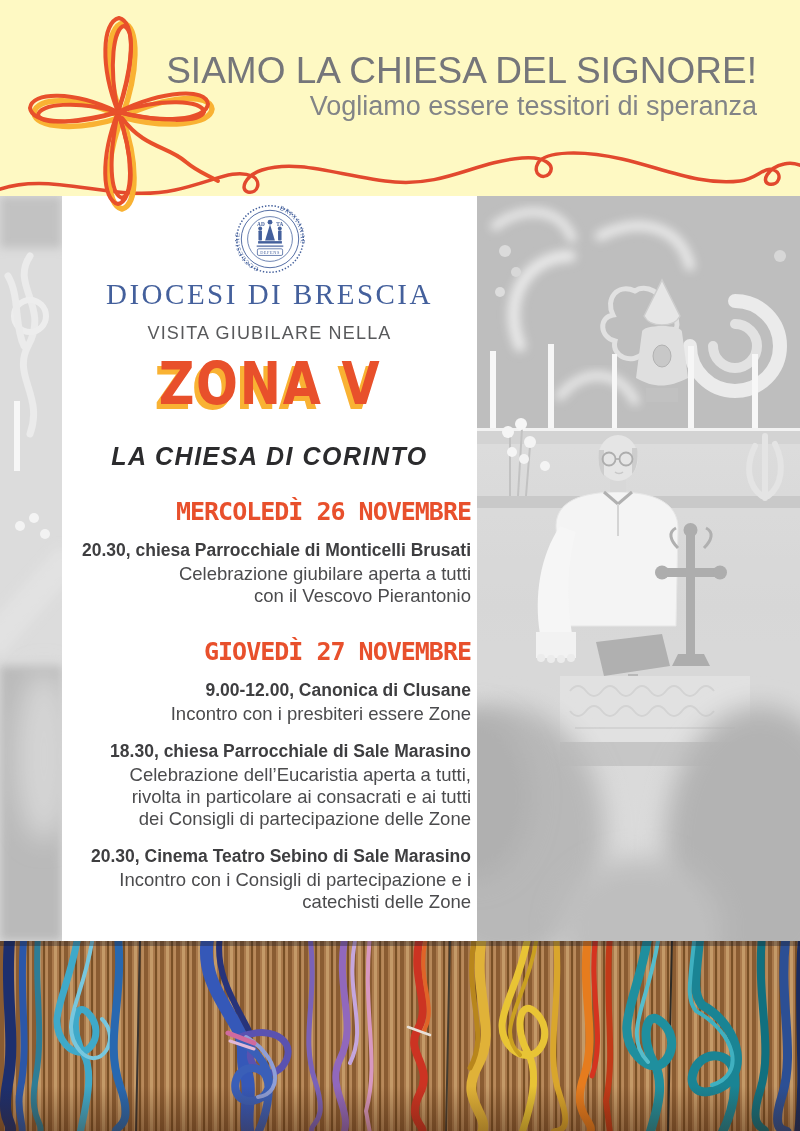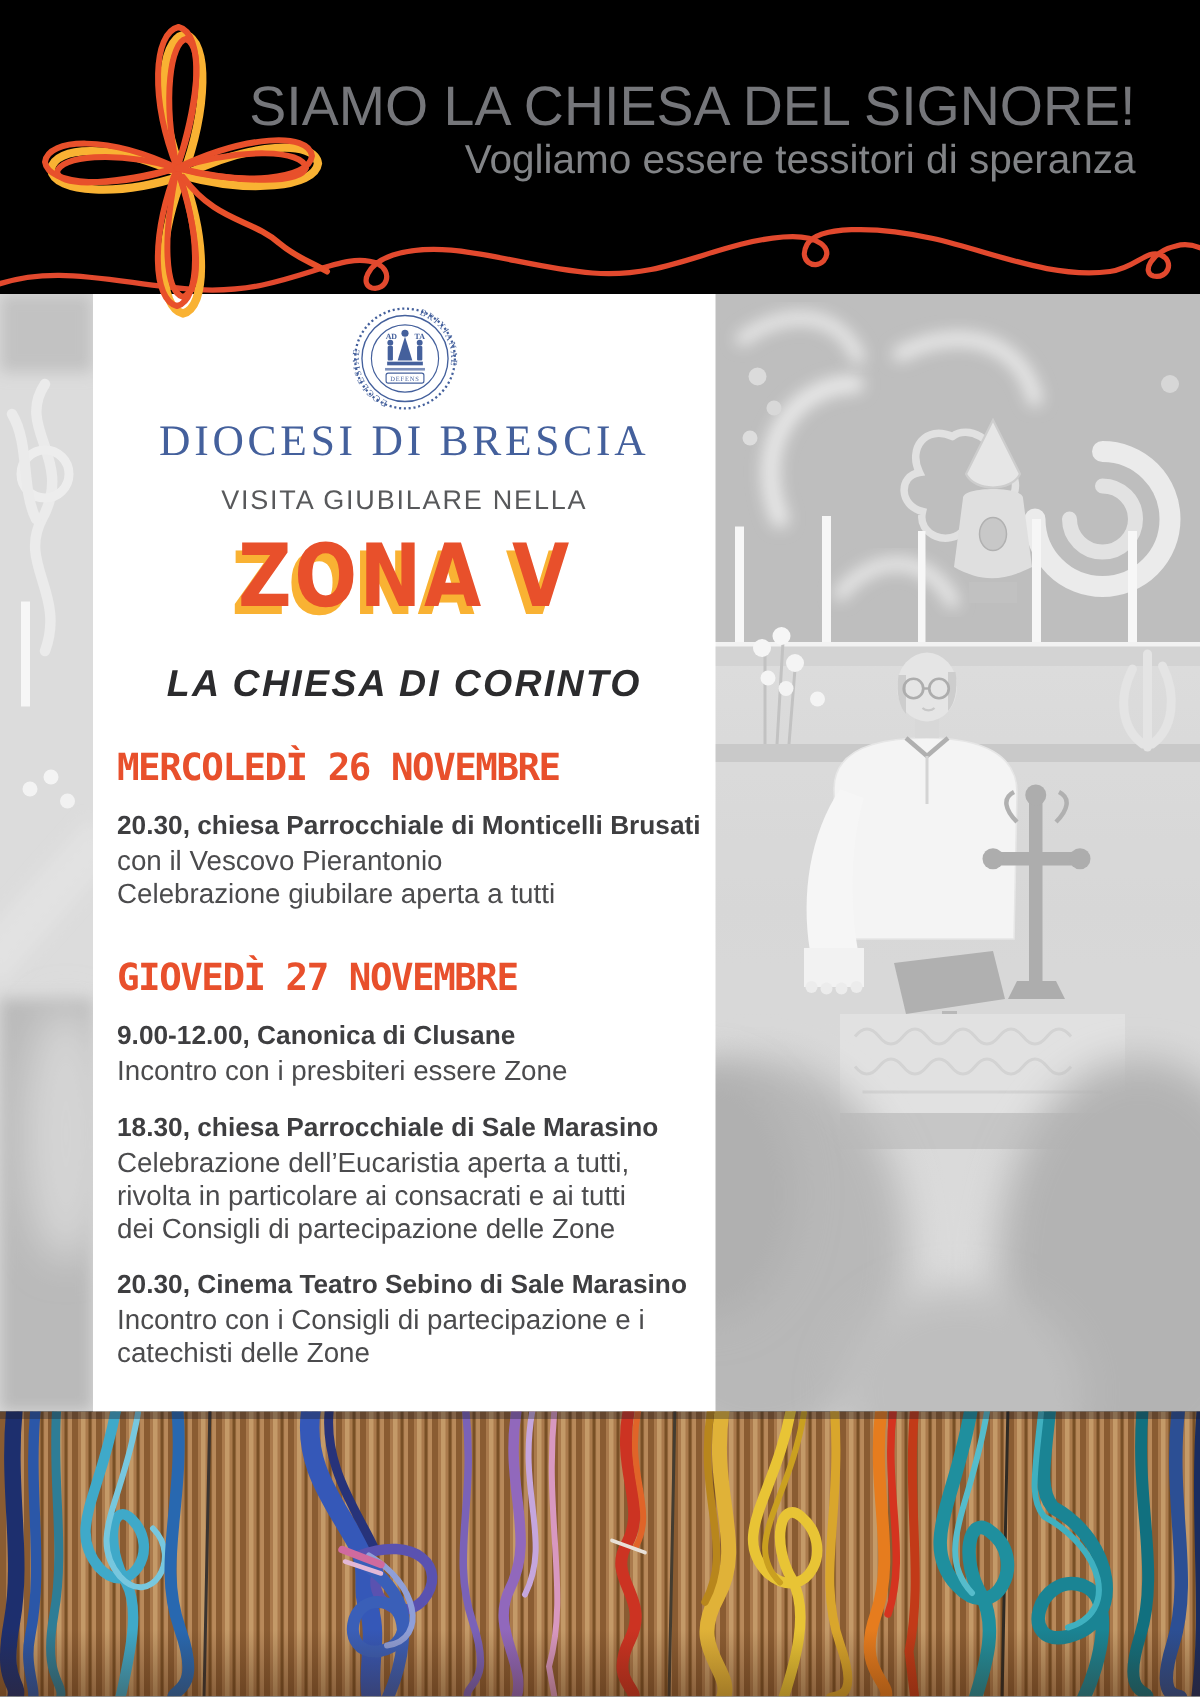--- a/index.html
+++ b/index.html
@@ -1,16 +1,16 @@
 <!DOCTYPE html>
 <html><head>
 <meta charset="utf-8">
 <style>
   html,body{margin:0;padding:0;background:#e9e9e9;}
-  .page{position:relative;width:800px;height:1131px;background:#000000;overflow:hidden;
+  .page{position:relative;width:800px;height:1131px;background:#fef9c3;overflow:hidden;
         font-family:"Liberation Sans",sans-serif;margin:0 auto;}
   
   .hdr-title{position:absolute;top:50px;right:43px;width:600px;text-align:right;
              font-size:37px;font-weight:400;color:#75767A;letter-spacing:0px;}
   .hdr-sub{position:absolute;top:91px;right:43px;width:600px;text-align:right;
            font-size:27px;font-weight:400;color:#828487;}
   .cross-svg{position:absolute;left:18px;top:2px;z-index:5;}
   .squiggle-svg{position:absolute;left:0;top:128px;z-index:4;}
   
   .photo-svg{position:absolute;left:0;top:196px;z-index:1;}
@@ -20,21 +20,21 @@
   .seal-wrap{margin-top:8px;height:70px;}
   .brescia{margin-top:4px;font-family:"Liberation Serif","DejaVu Serif",serif;font-size:29px;
            letter-spacing:2.5px;color:#44609C;}
   .visita{margin-top:12px;font-size:18px;letter-spacing:1.2px;color:#58595B;}
   .zona{margin-top:6px;height:68px;}
   .zona span{display:inline-block;transform:scaleX(.85);font-family:"DejaVu Sans",sans-serif;
              font-weight:bold;font-size:58px;letter-spacing:2px;color:#E8502B;
              text-shadow:-5px 5px 0 #F9B233;}
   .corinto{margin-top:24px;font-size:25px;font-weight:bold;font-style:italic;
            letter-spacing:1.5px;color:#2B2B2D;}
-  .schedule{margin-top:26px;padding-left:16px;padding-right:6px;text-align:left;}
+  .schedule{margin-top:26px;padding-left:16px;padding-right:6px;text-align:right;}
   .date{font-family:"DejaVu Sans Mono",monospace;font-weight:bold;font-size:25px;
         line-height:30px;letter-spacing:-1px;color:#E8502C;}
   .date-2{margin-top:30px;}
   .event{margin-top:13px;}
   .event + .event{margin-top:16px;}
   .ev-title{font-weight:bold;font-size:17.5px;line-height:21px;color:#3E3E40;margin-bottom:2px;}
   .ev-line{font-size:18.5px;line-height:22px;color:#4B4B4D;}
   
   .threads-svg{position:absolute;left:0;top:941px;z-index:3;}
 </style>
@@ -244,22 +244,22 @@
     <div class="zona">
       <span>ZONA V</span>
     </div>
 
     <div class="corinto">LA CHIESA DI CORINTO</div>
 
     <div class="schedule">
       <div class="date">MERCOLEDÌ 26 NOVEMBRE</div>
       <div class="event">
         <div class="ev-title">20.30, chiesa Parrocchiale di Monticelli Brusati</div>
+        <div class="ev-line">Celebrazione giubilare aperta a tutti</div>
         <div class="ev-line">con il Vescovo Pierantonio</div>
-        <div class="ev-line">Celebrazione giubilare aperta a tutti</div>
       </div>
 
       <div class="date date-2">GIOVEDÌ 27 NOVEMBRE</div>
       <div class="event">
         <div class="ev-title">9.00-12.00, Canonica di Clusane</div>
         <div class="ev-line">Incontro con i presbiteri essere Zone</div>
       </div>
       <div class="event">
         <div class="ev-title">18.30, chiesa Parrocchiale di Sale Marasino</div>
         <div class="ev-line">Celebrazione dell’Eucaristia aperta a tutti,</div>

